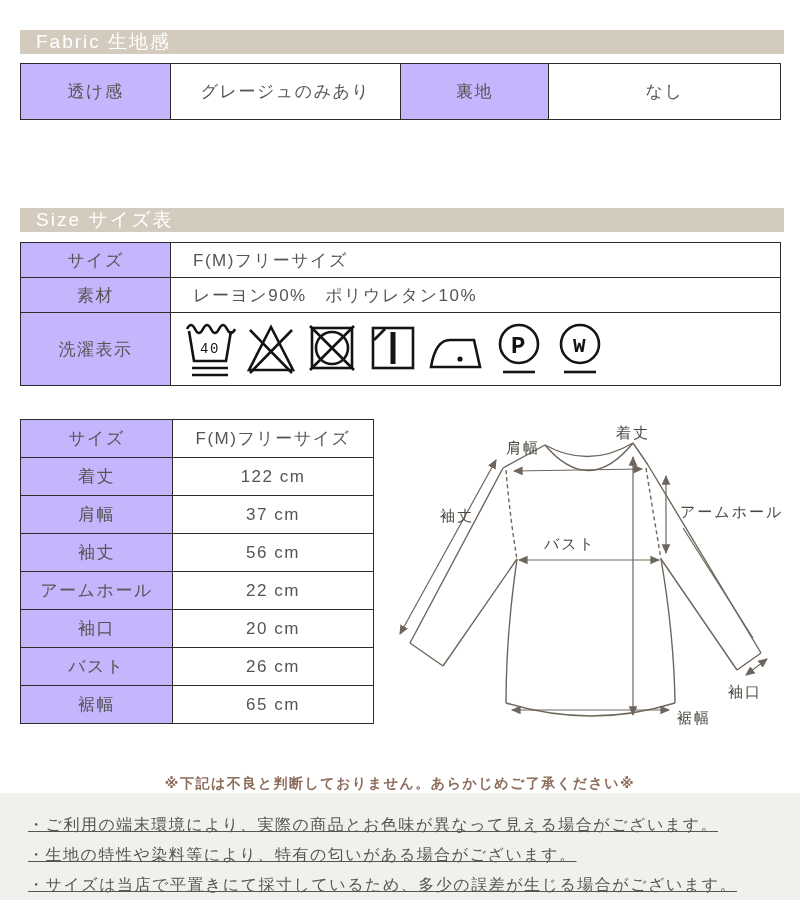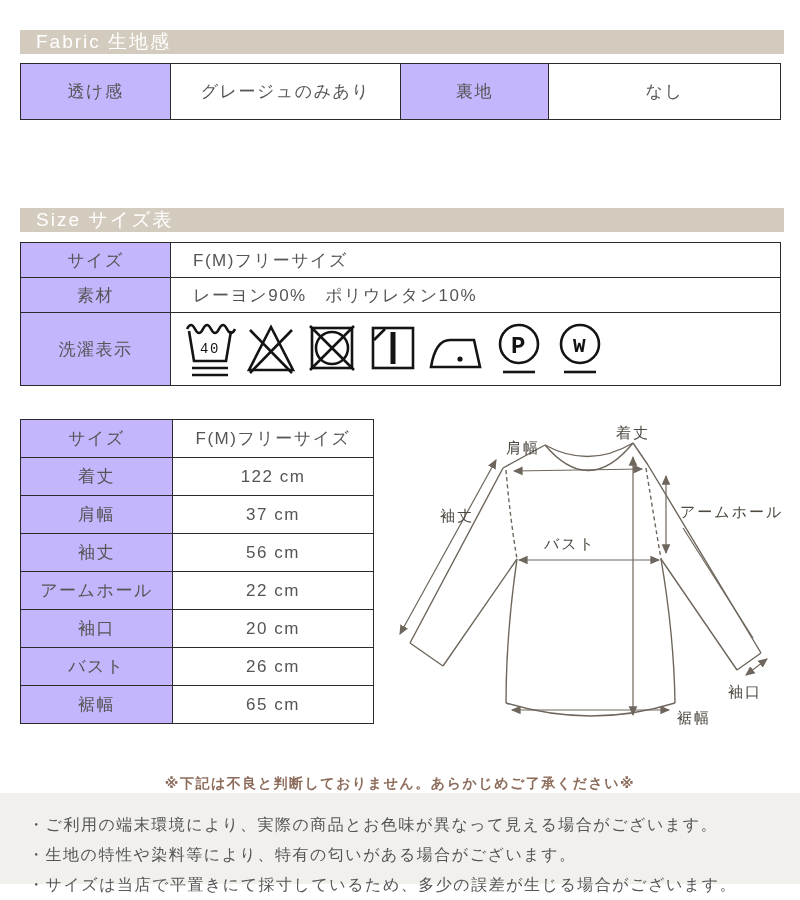--- a/index.html
+++ b/index.html
@@ -25,22 +25,22 @@
   #measure-table{left:20px;top:419px;width:353px;}
   #measure-table tr{height:38px;}
   .care-icons{display:flex;align-items:center;gap:9px;padding-left:13px;font-family:Liberation Mono, monospace;}
   .care-icons svg{display:block;}
   #diagram{position:absolute;left:393px;top:413px;}
   #notes-title{
     position:absolute;top:775px;left:0;width:800px;text-align:center;z-index:2;
     color:#8d6c5b;font-size:14px;font-weight:bold;letter-spacing:1.5px;
   }
   #notes-panel{
-    position:absolute;top:793px;left:0;width:800px;height:91px;background:#f1f0ed;
-    box-sizing:border-box;padding:17px 0 0 28px;z-index:1;
+    position:absolute;top:793px;left:0;width:800px;height:107px;background:#f1f0ed;
+    box-sizing:border-box;padding:17px 0 0 28px;z-index:1;text-decoration:underline;
   }
   .note-line{font-size:16px;line-height:30px;letter-spacing:1.5px;color:#555555;}
   .dline{stroke:#6e665c;stroke-width:1.2;}
   .gline{stroke:#6e665c;stroke-width:1.4;fill:none;}
   .dtext{font-size:15px;fill:#4d4840;letter-spacing:2px;}
 </style>
 </head>
 <body>
 
 <div class="section-bar" id="fabric-bar">Fabric 生地感</div>

